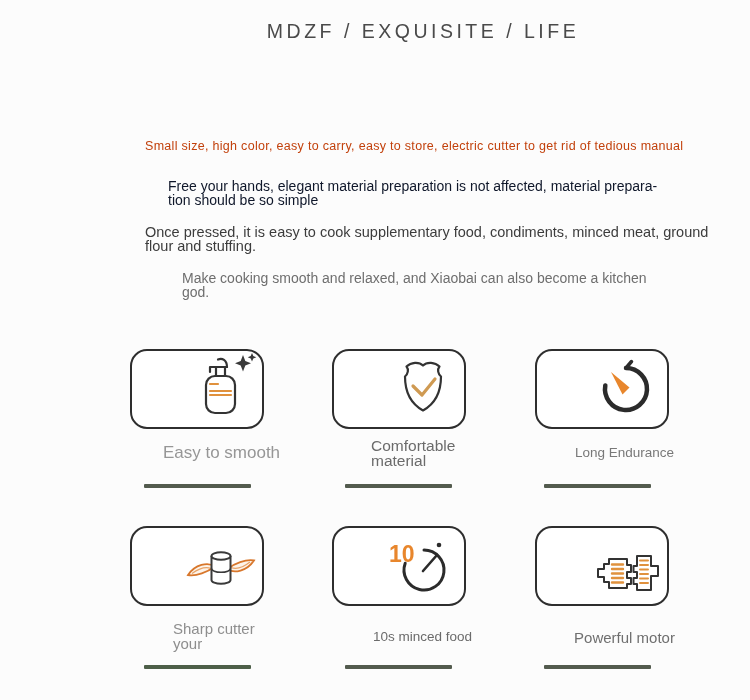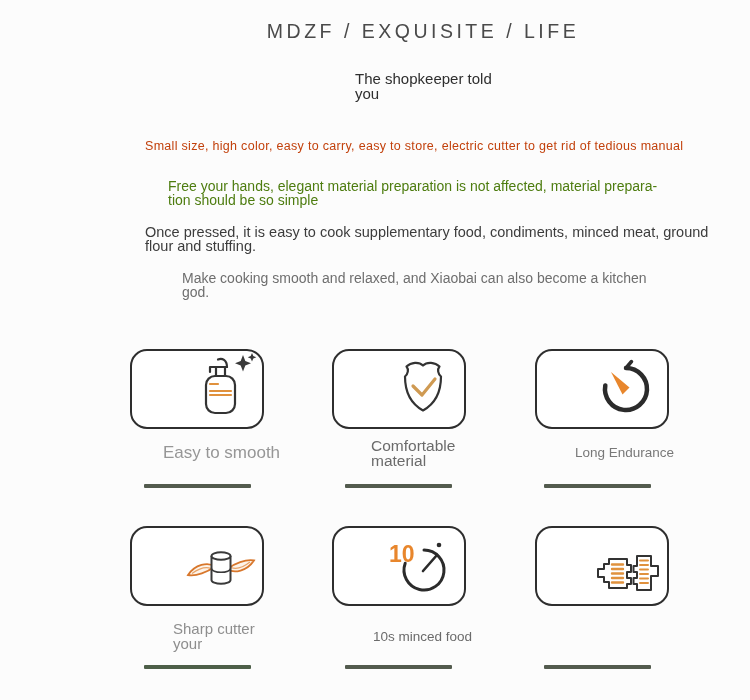--- a/index.html
+++ b/index.html
@@ -10,21 +10,21 @@
   .abs{position:absolute;padding-left:48px;}
   .pre{white-space:pre-line;}
 
   
   .brand{top:20px;left:0;width:750px;text-align:center;font-size:19.5px;
          letter-spacing:3.5px;color:#4a4a4a;font-weight:500;}
   .subtitle{top:72px;left:307px;font-size:15px;line-height:14.5px;color:#2e2e2e;}
 
   
   .p1{top:139px;left:97px;font-size:12.5px;letter-spacing:.3px;color:#c2410c;white-space:nowrap;}
-  .p2{top:179px;left:120px;font-size:14px;line-height:14px;color:#4d7c0f;}
+  .p2{top:179px;left:120px;font-size:14px;line-height:14px;color:#0f172a;}
   .p3{top:225px;left:97px;font-size:14.5px;line-height:14px;color:#3c3c3c;}
   .p4{top:271px;left:134px;font-size:14px;line-height:14px;color:#6e6e6e;}
 
   
   .icon-box{width:82px;height:76px;border:2.5px solid #2e2e2e;border-radius:17px;background:#fff;}
   .b1{left:130px;top:349px;} .b2{left:332px;top:349px;} .b3{left:535px;top:349px;}
   .b4{left:130px;top:526px;} .b5{left:332px;top:526px;} .b6{left:535px;top:526px;}
 
   .lbl{color:#8a8a8a;}
   .l1{left:110px;top:443px;width:127px;text-align:center;font-size:17px;color:#969696;}
@@ -40,22 +40,20 @@
 
   svg{display:block;}
   svg text{font-family:"Liberation Sans",sans-serif;}
 </style>
 </head>
 <body>
 
 <div id="canvas">
 
   <div class="abs brand">MDZF / EXQUISITE / LIFE</div>
-  <div class="abs subtitle pre">The shopkeeper told
-you</div>
 
   <div class="abs p1">Small size, high color, easy to carry, easy to store, electric cutter to get rid of tedious manual</div>
   <div class="abs p2 pre">Free your hands, elegant material preparation is not affected, material prepara-
 tion should be so simple</div>
   <div class="abs p3 pre">Once pressed, it is easy to cook supplementary food, condiments, minced meat, ground
 flour and stuffing.</div>
   <div class="abs p4 pre">Make cooking smooth and relaxed, and Xiaobai can also become a kitchen
 god.</div>
 
   <div class="abs icon-box b1">
@@ -127,15 +125,16 @@
       <path d="M24,31 H42 V37 H46 V44 H42 V50 H46 V56 H42 V60 H24 V54 H19 V49 H13 V41 H19 V36 H24 Z" fill="#fff" stroke="#333" stroke-width="2" stroke-linejoin="round"></path>
       <path d="M52,28 H66 V38 H73 V48 H66 V62 H52 V56 H48.5 V50 H52 V44 H48.5 V38 H52 Z" fill="#fff" stroke="#333" stroke-width="2" stroke-linejoin="round"></path>
       <g stroke-width="2.4" stroke-linecap="round" fill="none" stroke="#e0913d">
         <path d="M27,36.5 h11 M27,41 h11 M27,45.5 h11 M27,50 h11 M27,54.5 h11"></path>
       </g>
       <g stroke-width="2" stroke-linecap="round" fill="none" stroke="#e0913d">
         <path d="M55,32.5 h8 M55,37 h8 M55,41.5 h8 M55,46 h8 M55,50.5 h8 M55,55 h8"></path>
       </g>
     </svg>
   </div>
+  <div class="abs lbl l6">Powerful motor</div>
   <div class="abs bar bar6"></div>
 
 </div>
 
 </body></html>

